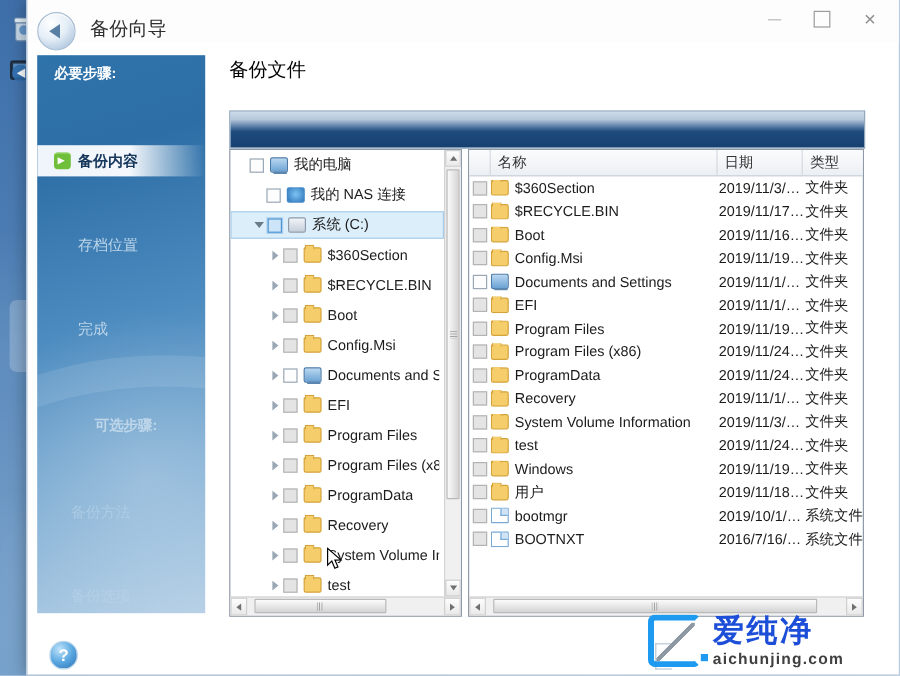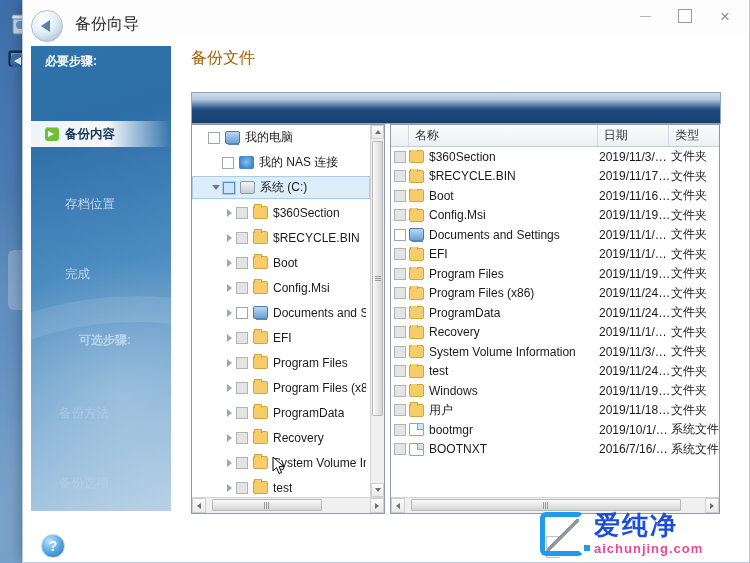--- a/index.html
+++ b/index.html
@@ -111,37 +111,37 @@
     width:14px; height:14px; margin-right:6px; flex:0 0 auto;
     background:#6fbf3a; border-radius:3px; position:relative;
     box-shadow: inset 0 1px 0 #a6e07c;
   }
   .nav-item .step-arrow::after{
     content:""; position:absolute; left:3px; top:3.5px;
     width:0;height:0;border-top:3.5px solid transparent;border-bottom:3.5px solid transparent;
     border-left:6px solid #fff;
   }
   .nav-item.dim { color:#bcd5ea; padding-left:34px; }
-  .nav-section-title.optional { color:#d2e3f1; margin-top:38px; opacity:.75;padding-left:48px; }
+  .nav-section-title.optional { color:#d2e3f1; margin-top:52px; opacity:.75;padding-left:48px; }
   .nav-item.ghost { color:#bcd6eb; opacity:.55; padding-left:28px; }
 
   
   #help-button {
     position:absolute; left:18px; top:534px; width:24px; height:24px; border-radius:50%;
     background: radial-gradient(circle at 35% 28%, #bfe3fb 0%, #5aa8e0 50%, #2a6fb5 100%);
     border:1px solid #bcd6ea;
     color:#fff; font-size:14px; font-weight:bold;
     display:flex; align-items:center; justify-content:center;
     box-shadow: 0 0 0 2px rgba(255,255,255,.85);
   }
 
   
   #content-area { position:absolute; left:156px; top:42px; width:560px; height:500px; }
   #page-heading {
-    font-size:16px; color:#a16207; margin:6px 0 16px 12px;
+    font-size:16px; color:#000000; margin:6px 0 16px 12px;
   }
 
   
   #browser-toolbar {
     position:absolute; left:12px; top:50px; width:530px; height:32px;
     background: linear-gradient(to bottom,#cfdcea 0%, #b4c7db 22%, #486f9c 45%, #1e4a7c 56%, #16406f 100%);
     border:1px solid #8fa6bd;
   }
 
   
@@ -289,21 +289,21 @@
   }
   #watermark-logo::before{
     content:""; position:absolute; left:2px; top:2px; width:32px;height:32px;
     background: linear-gradient(to bottom right, transparent 46%, #8e98a2 46%, #8e98a2 54%, transparent 54%);
   }
   #watermark-logo::after{
     content:""; position:absolute; right:-11px; bottom:0; width:6px;height:6px; background:#1e9bf0;
   }
   #watermark-text { display:flex; flex-direction:column; }
   #watermark-cn { font-size:26px; color:#1d4ed8; font-weight:bold; letter-spacing:2px; line-height:1; }
-  #watermark-url { font-size:13px; color:#ec4899; font-weight:bold; letter-spacing:1px; margin-top:3px; }
+  #watermark-url { font-size:13px; color:#404040; font-weight:bold; letter-spacing:1px; margin-top:3px; }
   #watermark-bracket {
     position:absolute; left:546px; top:536px; width:14px;height:22px;
     border:1px solid #b9c6d4; border-right:none; z-index:39;
   }
 </style>
 </head>
 <body>
 
 <div id="desktop-backdrop">
   <div id="desktop-icon-recycle">

